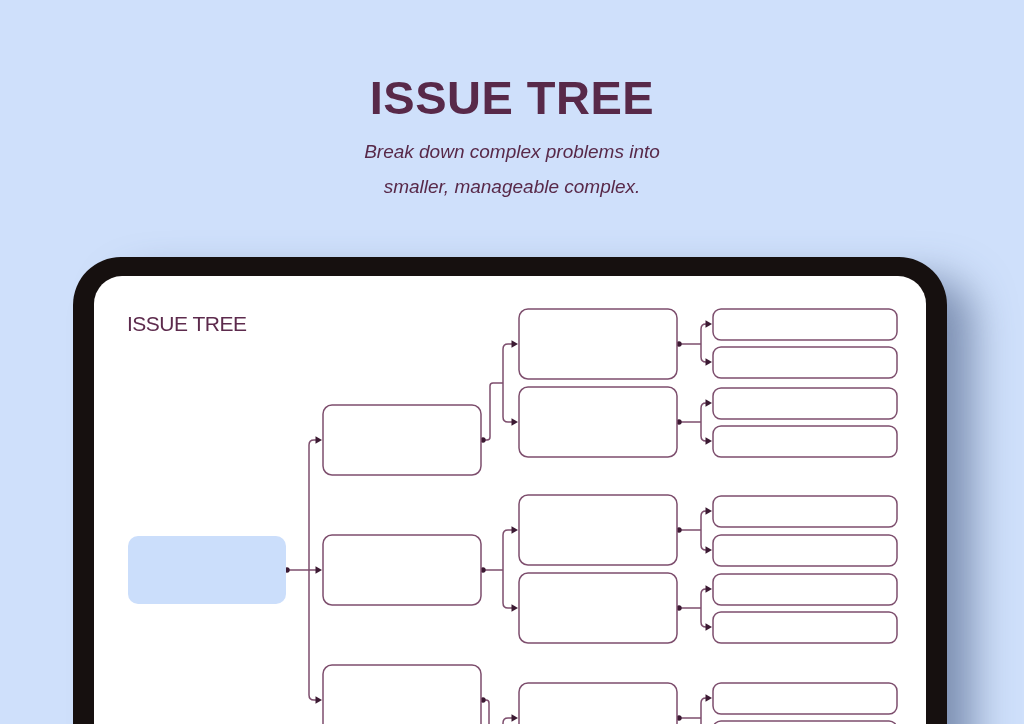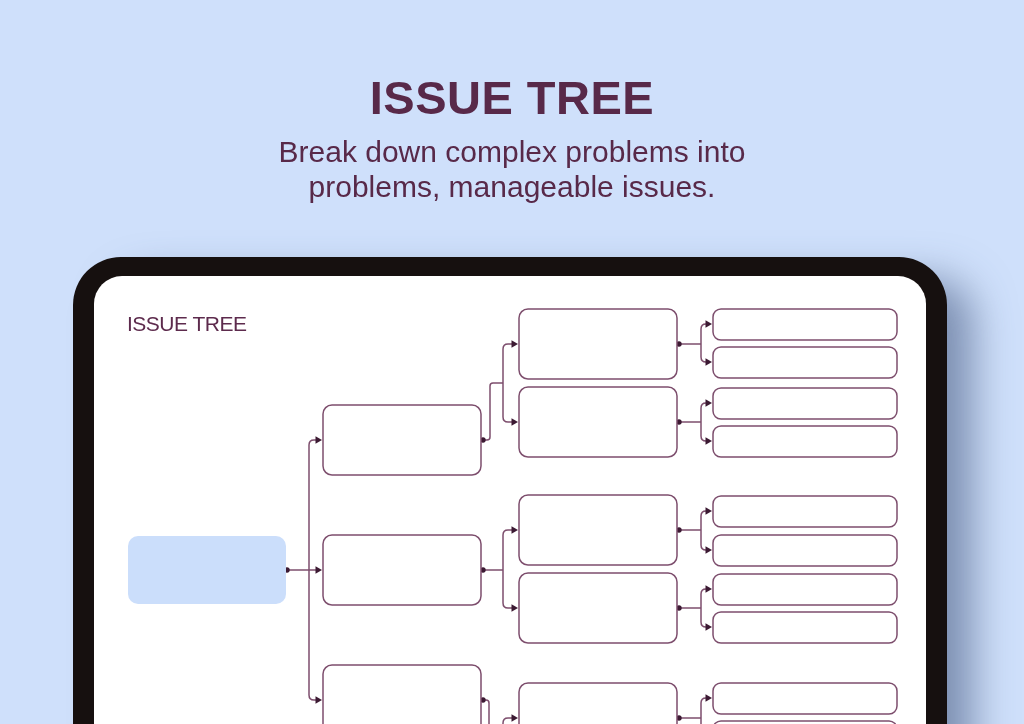--- a/index.html
+++ b/index.html
@@ -3,21 +3,21 @@
 <meta charset="utf-8">
 <style>
   html,body{margin:0;padding:0;}
   body{
     width:1024px;height:724px;overflow:hidden;position:relative;
     background:#cfe0fb;
     font-family:"Liberation Sans",sans-serif;
   }
   .hero{position:absolute;top:72px;left:0;width:1024px;text-align:center;color:#582949;}
   .hero h1{margin:0;font-size:47px;line-height:1.12;font-weight:700;letter-spacing:.5px;}
-  .hero .sub{margin:0;font-size:30px;line-height:35px;font-weight:400;}
+  .hero .sub{margin:0;font-size:19px;line-height:35px;font-weight:400;font-style:italic;}
   .hero .sub-wrap{margin-top:9px;}
   .tablet{
     position:absolute;left:73px;top:257px;width:874px;height:560px;
     background:#16100f;border-radius:48px;
     box-shadow:34px 14px 40px -8px rgba(74,94,132,.62);
   }
   .screen{
     position:absolute;left:21px;top:19px;width:832px;height:530px;
     background:#ffffff;border-radius:28px;overflow:hidden;
   }
@@ -30,21 +30,21 @@
   .edge{fill:none;stroke:#7d4e6d;stroke-width:1.5;}
   .mark{fill:#3c1a33;stroke:none;}
 </style>
 </head>
 <body>
 
 <div class="hero">
   <h1>ISSUE TREE</h1>
   <div class="sub-wrap">
     <p class="sub">Break down complex problems into</p>
-    <p class="sub">problems, manageable issues.</p>
+    <p class="sub">smaller, manageable complex.</p>
   </div>
 </div>
 
 <div class="tablet">
   <div class="screen">
     <div class="screen-label">ISSUE TREE</div>
 
     <svg class="tree-svg" viewBox="0 0 1024 724">
 
       <g>

